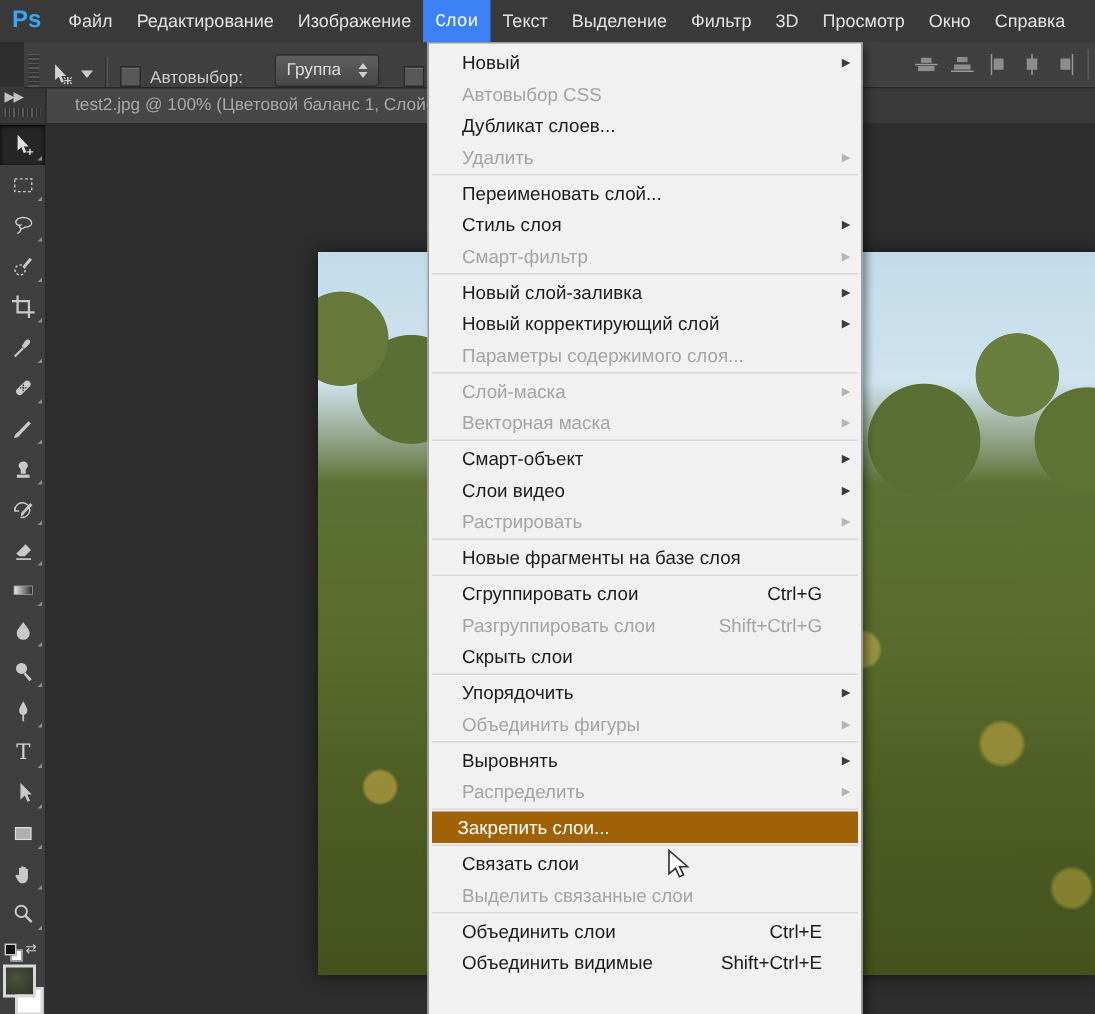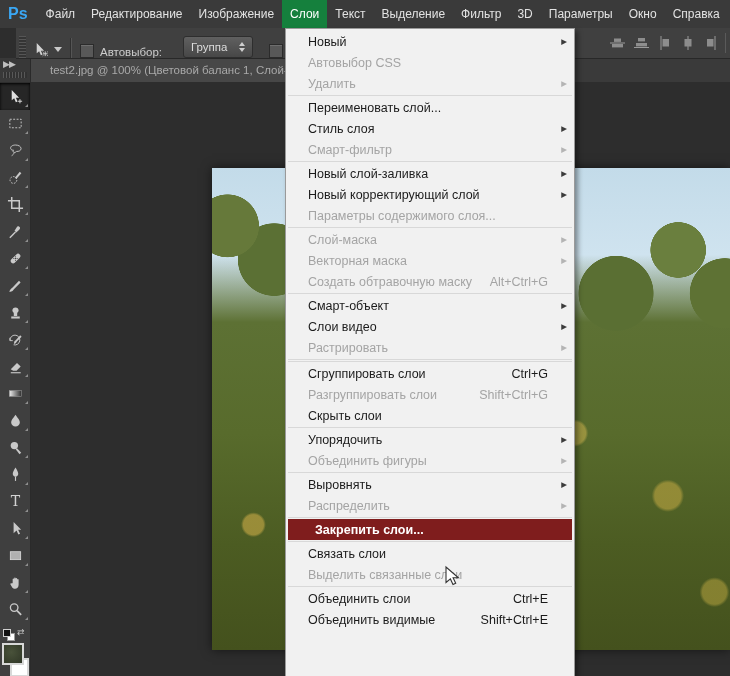--- a/index.html
+++ b/index.html
@@ -4,21 +4,21 @@
 <style>
   html,body{margin:0;padding:0;}
   body{width:730px;height:676px;position:relative;overflow:hidden;background:#2d2d2d;
        font-family:"Liberation Sans",sans-serif;-webkit-font-smoothing:antialiased;}
 
   
   .menubar{position:absolute;left:0;top:0;width:730px;height:28px;background:#3a3a3a;
            display:flex;align-items:flex-end;z-index:20;}
   .logo{color:#3aa7f4;font-weight:bold;font-size:16px;line-height:28px;padding:0 10px 0 8px;}
   .mitem{color:#e2e2e2;font-size:12px;line-height:28px;padding:0 8px;white-space:nowrap;cursor:default;}
-  .mitem.active{background:#15803d;color:#ffffff;}
+  .mitem.active{background:#3b82f6;color:#ffffff;font-family:Liberation Mono, monospace;}
 
   
   .optionsbar{position:absolute;left:16px;top:28px;width:730px;height:30px;background:#404040;
               border-bottom:1px solid #282828;display:flex;align-items:flex-end;z-index:18;}
   .obar-grip{width:7px;height:22px;margin:0 6px 0 3px;
              background:repeating-linear-gradient(180deg,#565656 0 1px,#353535 1px 3px);}
   .vsep{width:1px;height:20px;background:#303030;border-right:1px solid #555;margin:0 8px;}
   .ob-tool{display:flex;align-items:center;}
   .caret-down{width:0;height:0;border-left:4px solid transparent;border-right:4px solid transparent;
               border-top:5px solid #c9c9c9;margin-left:5px;}
@@ -90,42 +90,42 @@
   
   .menu{position:absolute;left:285px;top:28px;width:290px;bottom:0;box-sizing:border-box;
         background:#f1f1f1;border:1px solid #9a9a9a;border-bottom:none;
         box-shadow:3px 3px 5px rgba(0,0,0,.4);padding-top:2px;z-index:40;overflow:hidden;}
   .mi{height:21px;display:flex;align-items:center;position:relative;
       padding:0 26px 0 22px;color:#1b1b1b;font-size:12.5px;white-space:nowrap;cursor:default;}
   .mi .sc{margin-left:auto;padding-left:12px;}
   .mi .arrow{position:absolute;right:7px;top:50%;transform:translateY(-52%);font-size:7.5px;color:#3c3c3c;}
   .mi.disabled{color:#a4a4a4;}
   .mi.disabled .arrow{color:#b4b4b4;}
-  .mi.hl{background:#7f1d1d;color:#ffffff;margin:0 2px;padding:0 24px 0 27px;font-weight:bold;}
+  .mi.hl{background:#a16207;color:#ffffff;margin:0 2px;padding:0 24px 0 17px;}
   .msep{height:1px;background:#d8d8d8;margin:1px 2px;}
 
   
   .cursor{position:absolute;left:445px;top:566px;z-index:60;pointer-events:none;}
 
   svg{overflow:visible;}
 </style>
 </head>
 <body>
 
 <div class="menubar">
   <span class="logo">Ps</span>
   <span class="mitem">Файл</span>
   <span class="mitem">Редактирование</span>
   <span class="mitem">Изображение</span>
   <span class="mitem active">Слои</span>
   <span class="mitem">Текст</span>
   <span class="mitem">Выделение</span>
   <span class="mitem">Фильтр</span>
   <span class="mitem">3D</span>
-  <span class="mitem">Параметры</span>
+  <span class="mitem">Просмотр</span>
   <span class="mitem">Окно</span>
   <span class="mitem">Справка</span>
 </div>
 
 <div class="optionsbar">
   <div class="obar-grip"></div>
   <div class="ob-tool">
     <svg width="17" height="17" viewBox="0 0 18 18">
       <path d="M5 2v11l2.6-2.2L9.4 15l1.8-.8-1.8-4h3.4z" fill="#d2d2d2"></path>
       <path d="M11.5 13.5h5M14 11v5M12.3 12.2l-1-.9M12.3 14.8l-1 .9M15.7 12.2l1-.9M15.7 14.8l1 .9" stroke="#d2d2d2" stroke-width="1" fill="none"></path>
@@ -346,20 +346,23 @@
 </div>
 
 <div class="menu">
   <div class="mi">
       <span>Новый</span>
       <span class="arrow">▶</span>
     </div>
   <div class="mi disabled">
       <span>Автовыбор CSS</span>
     </div>
+  <div class="mi">
+      <span>Дубликат слоев...</span>
+    </div>
   <div class="mi disabled">
       <span>Удалить</span>
       <span class="arrow">▶</span>
     </div>
   <div class="msep"></div>
 
   <div class="mi">
       <span>Переименовать слой...</span>
     </div>
   <div class="mi">
@@ -386,40 +389,39 @@
   <div class="msep"></div>
 
   <div class="mi disabled">
       <span>Слой-маска</span>
       <span class="arrow">▶</span>
     </div>
   <div class="mi disabled">
       <span>Векторная маска</span>
       <span class="arrow">▶</span>
     </div>
-  <div class="mi disabled">
-      <span>Создать обтравочную маску</span>
-      <span class="sc">Alt+Ctrl+G</span>
-    </div>
   <div class="msep"></div>
 
   <div class="mi">
       <span>Смарт-объект</span>
       <span class="arrow">▶</span>
     </div>
   <div class="mi">
       <span>Слои видео</span>
       <span class="arrow">▶</span>
     </div>
   <div class="mi disabled">
       <span>Растрировать</span>
       <span class="arrow">▶</span>
     </div>
   <div class="msep"></div>
 
+  <div class="mi">
+      <span>Новые фрагменты на базе слоя</span>
+    </div>
   <div class="msep"></div>
 
   <div class="mi">
       <span>Сгруппировать слои</span>
       <span class="sc">Ctrl+G</span>
     </div>
   <div class="mi disabled">
       <span>Разгруппировать слои</span>
       <span class="sc">Shift+Ctrl+G</span>
     </div>

